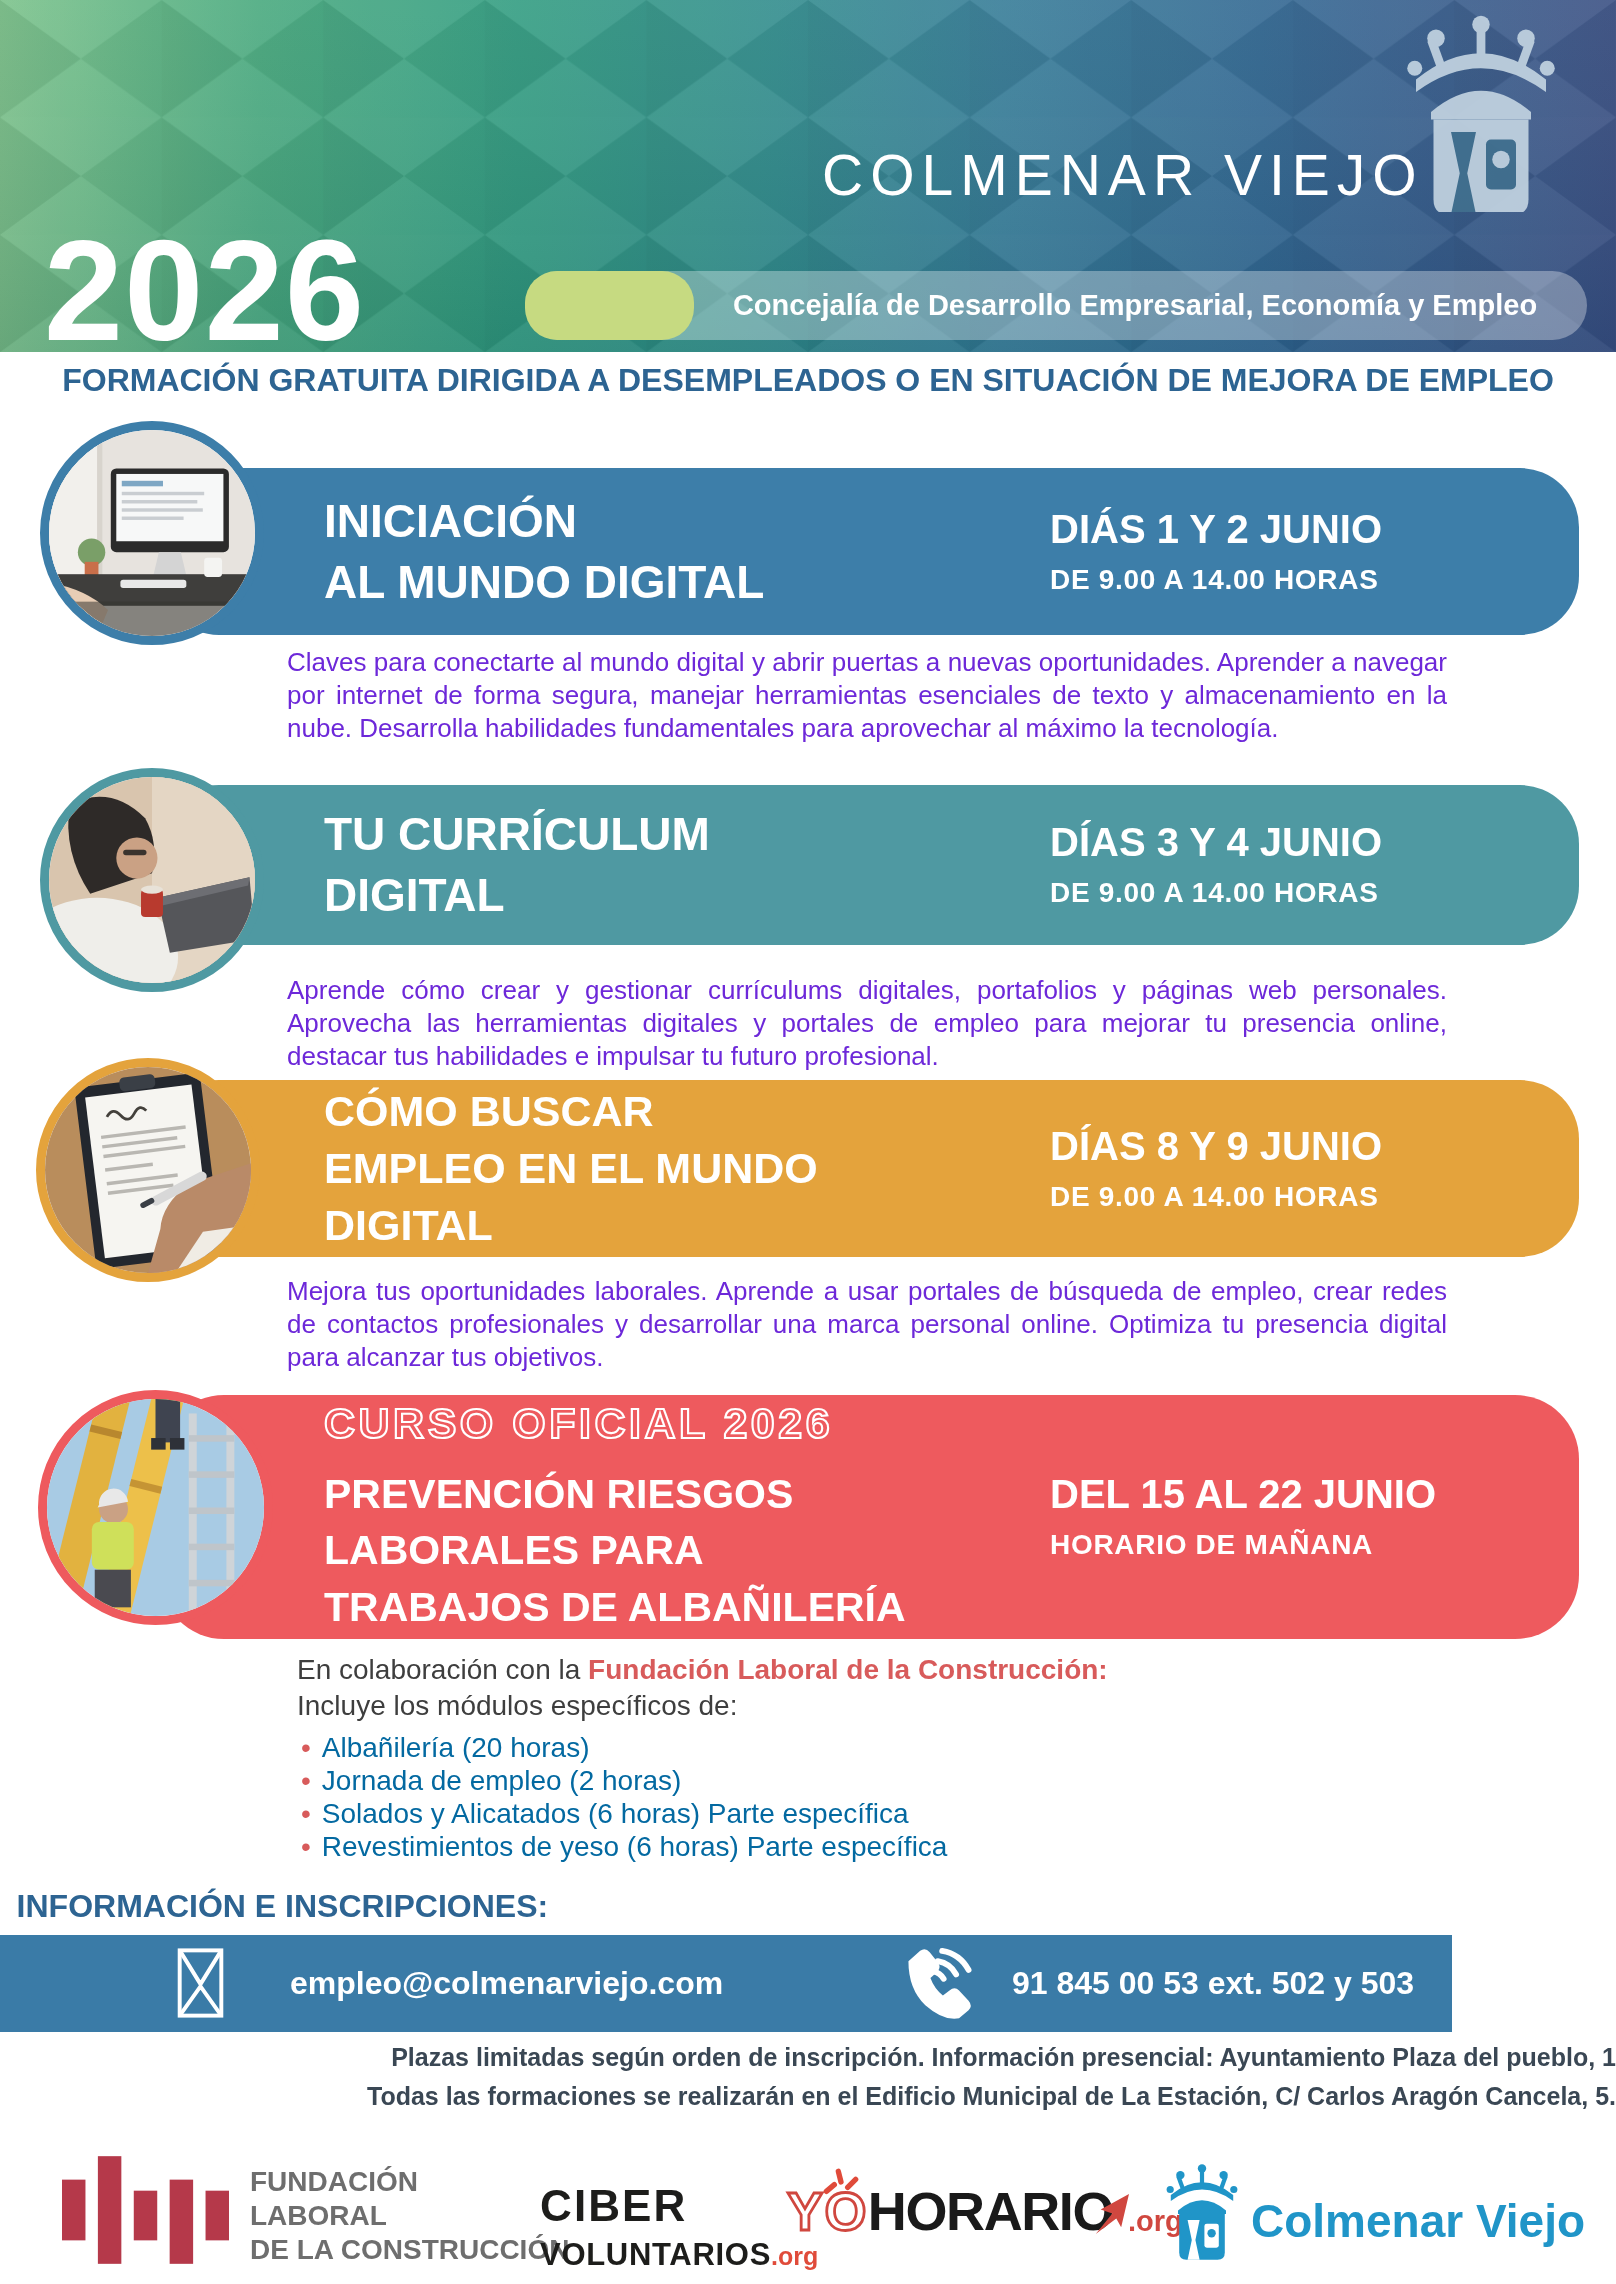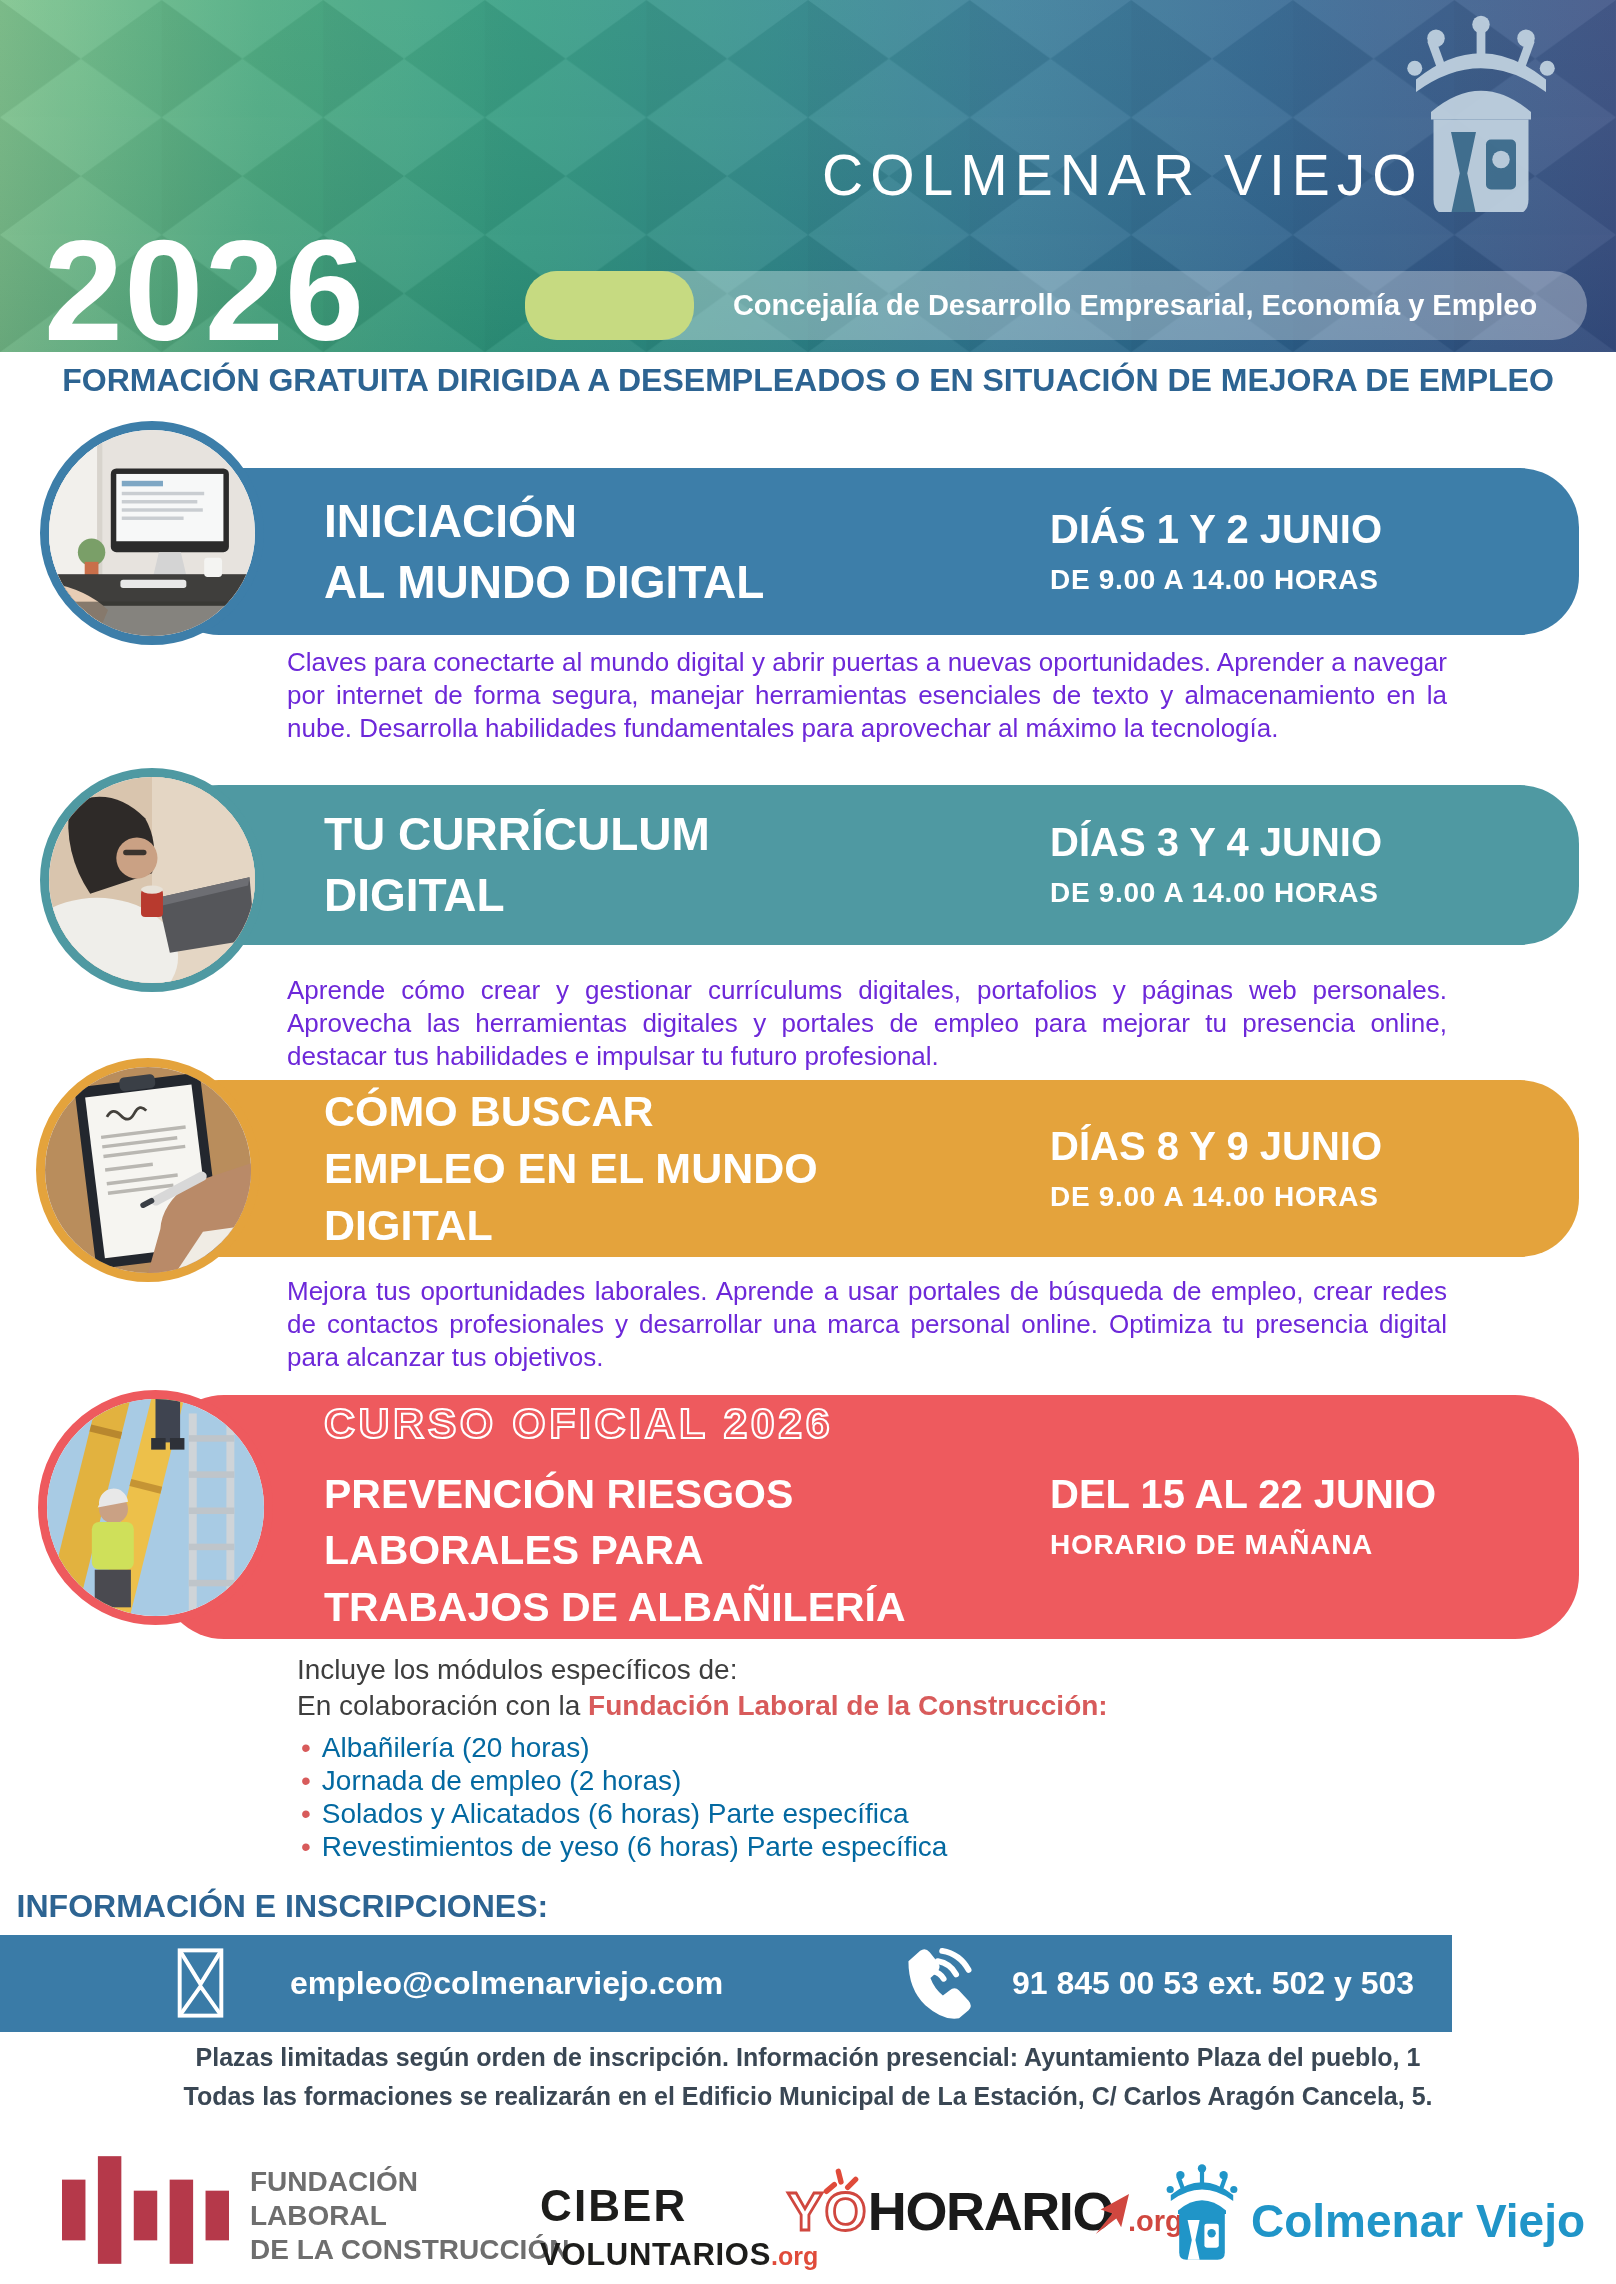--- a/index.html
+++ b/index.html
@@ -66,21 +66,21 @@
   .modules li::before{content:"•";color:#d85b5b;margin-right:11px;}
 
   
   .info-heading{position:absolute;left:16.6px;top:1888px;color:#2d6492;font-size:32px;font-weight:700;white-space:nowrap;}
   .contact-bar{position:absolute;left:0;top:1935px;width:1452px;height:97px;background:#3a7ba7;}
   .envelope{position:absolute;left:173px;top:12.4px;width:55px;height:72px;}
   .email{position:absolute;left:290px;top:0;height:97px;display:flex;align-items:center;color:#fff;font-size:32px;font-weight:700;}
   .phone-ic{position:absolute;left:898px;top:9.7px;width:81px;height:77px;}
   .phone{position:absolute;left:1012px;top:0;height:97px;display:flex;align-items:center;color:#fff;font-size:32px;font-weight:700;}
 
-  .note{position:absolute;left:0;width:1616px;text-align:center;color:#3a4754;font-size:25px;font-weight:700;}
+  .note{position:absolute;left:0;width:1616px;text-align:right;color:#3a4754;font-size:25px;font-weight:700;}
   .note1{top:2043px;}
   .note2{top:2082px;}
 
   
   .flc-bars{position:absolute;left:62px;top:2156px;width:167px;height:108px;}
   .flc-text{position:absolute;left:250px;top:2165px;color:#6e6e6e;font-size:28px;font-weight:700;line-height:1.22;white-space:pre-line;}
   .ciber{position:absolute;left:540px;top:2181px;}
   .ciber-row1{font-size:44px;font-weight:700;letter-spacing:2.1px;color:#1d1d1b;position:relative;}
   .ciber-spark{position:absolute;right:-43px;top:-15px;width:40px;height:40px;}
   .ciber-row2{margin-top:5.5px;font-size:31px;font-weight:700;color:#1d1d1b;letter-spacing:0.7px;}
@@ -280,22 +280,22 @@
       <path d="M72,146 a20,20 0 0 1 40,-4 l-42,8 Z" fill="#e8e8e8"></path>
       <rect x="62" y="170" width="58" height="66" rx="10" fill="#cfe05a"></rect>
       <rect x="66" y="236" width="50" height="52" fill="#4a4a50"></rect>
       <rect x="150" y="0" width="34" height="60" fill="#3f4450"></rect>
       <rect x="144" y="54" width="20" height="16" fill="#2e3138"></rect>
       <rect x="170" y="54" width="20" height="16" fill="#2e3138"></rect>
     </svg>
   </div>
 
   <div class="collab">
+    <div><span>En colaboración con la </span><span class="red-strong">Fundación Laboral de la Construcción:</span></div>
     <div>Incluye los módulos específicos de:</div>
-    <div><span>En colaboración con la </span><span class="red-strong">Fundación Laboral de la Construcción:</span></div>
   </div>
   <ul class="modules">
     <li>Albañilería (20 horas)</li>
     <li>Jornada de empleo (2 horas)</li>
     <li>Solados y Alicatados (6 horas) Parte específica</li>
     <li>Revestimientos de yeso  (6 horas) Parte específica</li>
   </ul>
 
   <div class="info-heading">INFORMACIÓN E INSCRIPCIONES:</div>
 

